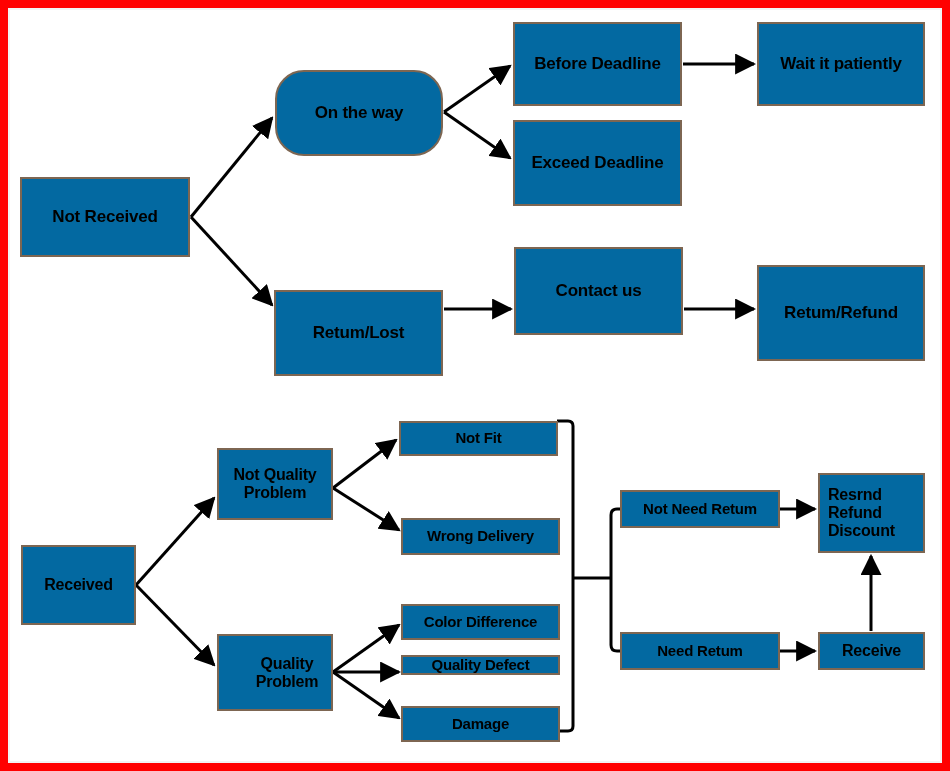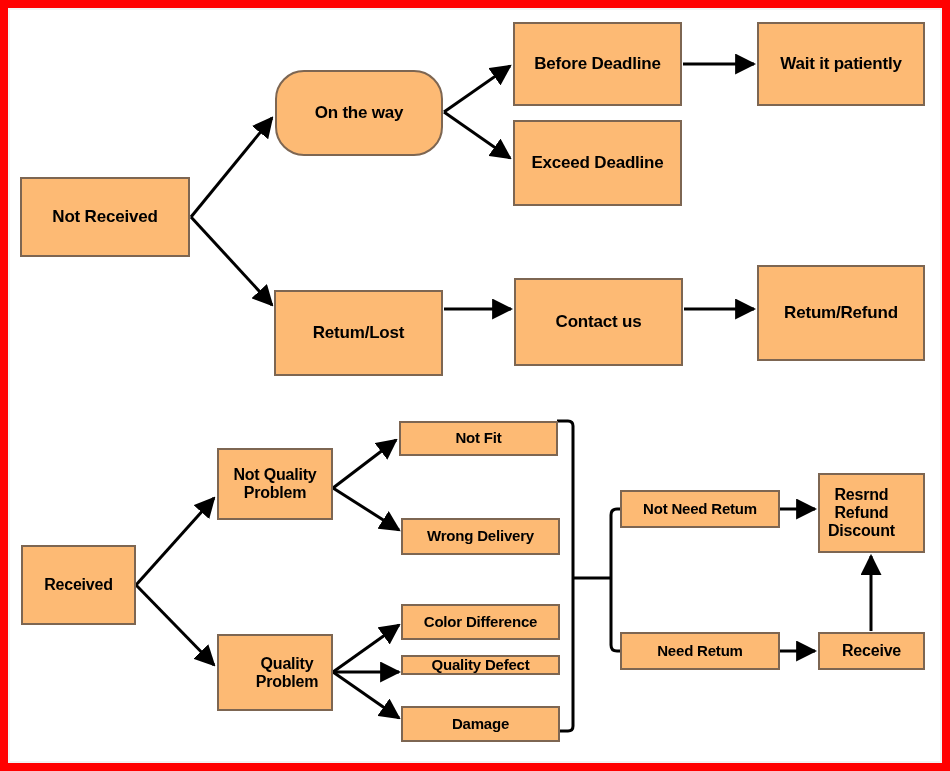--- a/index.html
+++ b/index.html
@@ -43,21 +43,21 @@
     position: absolute;
     left: 0; top: 0;
     width: 950px;
     height: 771px;
     z-index: 1;
   }
   
   .node {
     position: absolute;
     box-sizing: border-box;
-    background: #fdba74;
+    background: #0369a1;
     border: 2px solid #7d6652;
     display: flex;
     align-items: center;
     justify-content: center;
     text-align: center;
     color: #000000;
     font-weight: bold;
     line-height: 1.12;
     z-index: 2;
     white-space: pre-line;
@@ -126,21 +126,21 @@
   <div class="node n-big" style="left:275px; top:70px;  width:168px; height:86px;border-radius:29px;">On the way</div>
 
   <div class="node n-big" style="left:513px; top:22px;  width:169px; height:84px;">Before Deadline</div>
 
   <div class="node n-big" style="left:513px; top:120px; width:169px; height:86px;">Exceed Deadline</div>
 
   <div class="node n-big" style="left:757px; top:22px;  width:168px; height:84px;">Wait it patiently</div>
 
   <div class="node n-big" style="left:274px; top:266px; width:169px; height:86px;margin-top:24px;">Retum/Lost</div>
 
-  <div class="node n-big" style="left:514px; top:278px; width:169px; height:88px;">Contact us</div>
+  <div class="node n-big" style="left:514px; top:247px; width:169px; height:88px;">Contact us</div>
 
   <div class="node n-big" style="left:757px; top:265px; width:168px; height:96px;">Retum/Refund</div>
 
   <div class="node n-med" style="left:21px;  top:545px; width:115px; height:80px;">Received</div>
 
   <div class="node n-med" style="left:217px; top:448px; width:116px; height:72px;">Not Quality
 Problem</div>
 
   <div class="node n-med" style="left:217px; top:634px; width:116px; height:77px;padding-left:24px;">Quality
 Problem</div>
@@ -152,21 +152,21 @@
   <div class="node n-small" style="left:401px; top:604px; width:159px; height:36px;">Color Difference</div>
 
   <div class="node n-small" style="left:401px; top:655px; width:159px; height:20px;">Quality Defect</div>
 
   <div class="node n-small" style="left:401px; top:706px; width:159px; height:36px;">Damage</div>
 
   <div class="node n-small" style="left:620px; top:490px; width:160px; height:38px;">Not Need Retum</div>
 
   <div class="node n-small" style="left:620px; top:632px; width:160px; height:38px;">Need Retum</div>
 
-  <div class="node n-med" style="left:818px; top:473px; width:107px; height:80px; justify-content:flex-start; padding-left:8px; text-align:center;">Resrnd
+  <div class="node n-med" style="left:818px; top:473px; width:107px; height:80px; justify-content:flex-start; padding-left:8px; text-align:left;">Resrnd
 Refund
 Discount</div>
 
   <div class="node n-med" style="left:818px; top:632px; width:107px; height:38px;">Receive</div>
 
   <div id="frame-inner-edge"></div>
   <div id="frame-border"></div>
 </div>
 
 </body></html>

